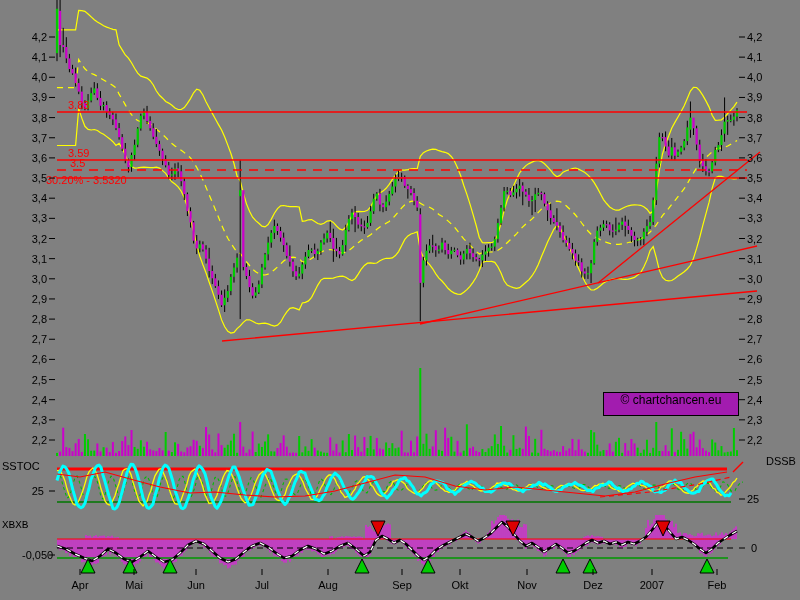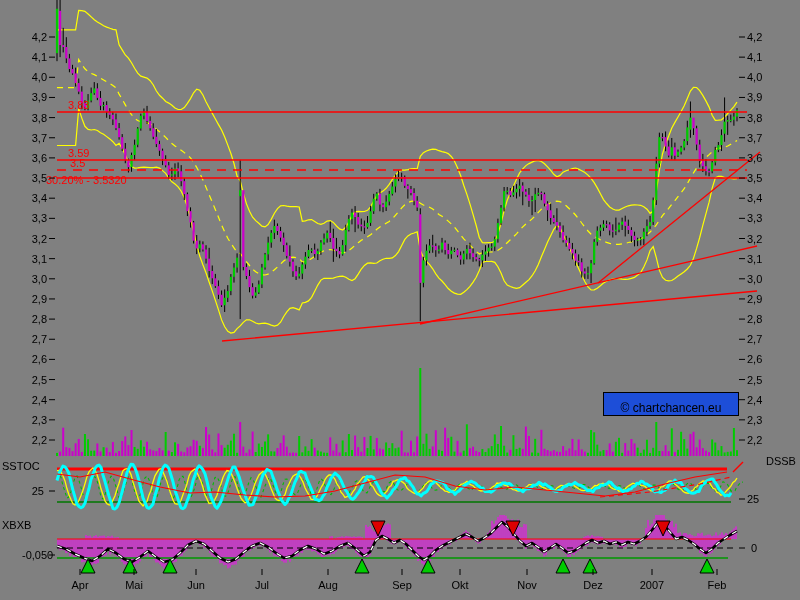--- a/index.html
+++ b/index.html
@@ -3,21 +3,21 @@
 <meta charset="utf-8">
 <style>
   html,body{margin:0;padding:0;}
   body{width:800px;height:600px;overflow:hidden;background:#808080;
        font-family:"Liberation Sans",sans-serif;}
   .stage{position:relative;width:800px;height:600px;background:#808080;}
   svg{position:absolute;left:0;top:0;}
   .lbl{position:absolute;font-size:11px;color:#000;line-height:11px;white-space:nowrap;}
   .lbl.right{text-align:right;}
   .watermark{position:absolute;left:603px;top:392px;width:134px;height:22px;
-             background:#1d4ed8;border:1px solid #000;display:flex;align-items:flex-end;
+             background:#a21caf;border:1px solid #000;display:flex;align-items:flex-start;
              justify-content:center;font-size:12px;color:#000;}
 </style>
 </head>
 <body>
 
 <div class="stage">
   <svg id="chart-svg" width="800" height="600" viewBox="0 0 800 600">
       <g>
         <polyline points="57.0,29.8 60.1,29.8 63.2,29.8 66.3,29.8 69.4,29.8 72.5,29.8 75.6,29.8 78.7,10.5 81.8,10.7 84.9,11.3 88.1,14.0 91.2,16.9 94.3,19.7 97.4,22.0 100.5,23.8 103.6,25.7 106.7,27.1 109.8,28.3 112.9,29.4 116.0,29.8 119.1,44.8 122.2,49.9 125.3,55.0 128.4,58.2 131.5,62.7 134.6,68.3 137.7,73.1 140.8,76.1 143.9,77.1 147.0,78.1 150.2,80.7 153.3,85.0 156.4,91.0 159.5,95.3 162.6,98.2 165.7,101.5 168.8,103.1 171.9,105.3 175.0,108.0 178.1,109.5 181.2,109.5 184.3,107.6 187.4,103.4 190.5,98.6 193.6,92.8 196.7,89.1 199.8,90.3 202.9,95.0 206.0,101.7 209.1,107.5 212.3,113.4 215.4,119.0 218.5,124.6 221.6,130.0 224.7,137.0 227.8,145.1 230.9,153.5 234.0,163.5 237.1,176.2 240.2,180.8 243.3,192.9 246.4,203.6 249.5,211.3 252.6,217.2 255.7,220.6 258.8,223.3 261.9,226.2 265.0,226.9 268.1,224.5 271.2,219.4 274.4,213.2 277.5,208.6 280.6,205.9 283.7,205.5 286.8,206.1 289.9,206.6 293.0,206.7 296.1,206.7 299.2,207.0 302.3,221.3 305.4,220.8 308.5,219.8 311.6,219.6 314.7,221.5 317.8,223.5 320.9,224.3 324.0,223.2 327.1,221.1 330.2,220.6 333.3,222.4 336.5,226.0 339.6,228.9 342.7,230.0 345.8,227.3 348.9,221.7 352.0,215.4 355.1,211.8 358.2,211.3 361.3,211.6 364.4,211.5 367.5,210.3 370.6,206.9 373.7,201.1 376.8,195.5 379.9,193.1 383.0,191.1 386.1,188.3 389.2,184.4 392.3,179.7 395.4,175.1 398.6,171.6 401.7,170.1 404.8,170.2 407.9,169.6 411.0,168.9 414.1,168.7 417.2,168.9 420.3,156.4 423.4,152.7 426.5,151.0 429.6,149.9 432.7,149.2 435.8,149.4 438.9,150.7 442.0,151.6 445.1,152.3 448.2,153.6 451.3,156.5 454.4,161.0 457.5,167.7 460.7,175.8 463.8,185.5 466.9,194.4 470.0,204.1 473.1,214.7 476.2,225.5 479.3,237.5 482.4,242.6 485.5,242.8 488.6,242.5 491.7,242.7 494.8,241.1 497.9,233.9 501.0,223.5 504.1,210.6 507.2,200.3 510.3,193.0 513.4,186.1 516.5,179.3 519.6,172.9 522.8,168.8 525.9,165.6 529.0,163.6 532.1,162.1 535.2,160.8 538.3,160.4 541.4,161.5 544.5,163.8 547.6,166.9 550.7,170.3 553.8,174.3 556.9,176.8 560.0,175.4 563.1,172.2 566.2,170.8 569.3,169.7 572.4,168.6 575.5,168.0 578.6,169.1 581.7,170.8 584.9,172.6 588.0,175.1 591.1,178.3 594.2,182.6 597.3,187.9 600.4,193.8 603.5,199.6 606.6,203.5 609.7,207.0 612.8,209.0 615.9,210.2 619.0,210.1 622.1,208.5 625.2,207.0 628.3,205.8 631.4,205.2 634.5,204.9 637.6,205.0 640.7,205.3 643.8,206.8 647.0,209.2 650.1,213.3 653.2,211.1 656.3,192.2 659.4,170.1 662.5,154.0 665.6,143.4 668.7,136.0 671.8,128.0 674.9,122.4 678.0,117.0 681.1,111.5 684.2,105.7 687.3,98.5 690.4,91.0 693.5,87.3 696.6,87.5 699.7,90.6 702.8,95.4 705.9,100.9 709.1,107.1 712.2,115.2 715.3,120.3 718.4,120.1 721.5,119.8 724.6,117.1 727.7,113.5 730.8,110.1 733.9,106.6 737.0,102.2" fill="none" stroke="#FFFF00" stroke-width="1.2"></polyline>
         <polyline points="57.0,145.5 60.1,145.5 63.2,145.5 66.3,145.5 69.4,145.5 72.5,145.5 75.6,145.5 78.7,108.6 81.8,118.1 84.9,126.3 88.1,129.4 91.2,130.0 94.3,129.5 97.4,130.5 100.5,132.7 103.6,134.2 106.7,136.6 109.8,138.9 112.9,141.7 116.0,145.5 119.1,143.3 122.2,148.6 125.3,154.8 128.4,162.5 131.5,166.6 134.6,168.1 137.7,167.9 140.8,167.3 143.9,167.1 147.0,167.3 150.2,167.6 153.3,167.7 156.4,167.2 159.5,168.1 162.6,170.6 165.7,173.4 168.8,178.0 171.9,181.8 175.0,184.0 178.1,186.8 181.2,191.2 184.3,197.7 187.4,206.9 190.5,217.3 193.6,231.6 196.7,245.7 199.8,256.2 202.9,264.8 206.0,272.7 209.1,282.0 212.3,291.1 215.4,300.4 218.5,309.9 221.6,319.9 224.7,326.8 227.8,331.3 230.9,333.1 234.0,332.4 237.1,328.6 240.2,325.9 243.3,322.4 246.4,319.9 249.5,319.8 252.6,321.2 255.7,323.0 258.8,323.9 261.9,323.3 265.0,323.1 268.1,323.9 271.2,325.1 274.4,326.1 277.5,325.2 280.6,322.2 283.7,316.5 286.8,311.8 289.9,308.3 293.0,307.7 296.1,308.6 299.2,309.9 302.3,303.0 305.4,302.4 308.5,300.9 311.6,297.3 314.7,291.3 317.8,285.1 320.9,280.1 324.0,278.3 327.1,278.3 330.2,278.3 333.3,278.1 336.5,277.0 339.6,276.4 342.7,276.1 345.8,277.2 348.9,279.2 352.0,280.6 355.1,278.7 358.2,274.1 361.3,269.0 364.4,265.4 367.5,263.2 370.6,262.8 373.7,263.4 376.8,263.0 379.9,260.8 383.0,259.3 386.1,258.3 389.2,258.3 392.3,257.9 395.4,255.6 398.6,251.6 401.7,245.4 404.8,239.4 407.9,235.9 411.0,234.0 414.1,233.0 417.2,231.8 420.3,250.2 423.4,257.3 426.5,261.3 429.6,264.7 432.7,268.8 435.8,273.8 438.9,278.1 442.0,281.0 445.1,284.6 448.2,288.5 451.3,291.3 454.4,293.1 457.5,294.1 460.7,294.3 463.8,292.2 466.9,289.6 470.0,286.4 473.1,282.1 476.2,277.2 479.3,270.5 482.4,262.5 485.5,261.4 488.6,261.5 491.7,261.4 494.8,262.3 497.9,266.7 501.0,273.1 504.1,280.8 507.2,285.1 510.3,286.5 513.4,287.6 516.5,288.3 519.6,287.7 522.8,285.0 525.9,282.3 529.0,279.6 532.1,275.7 535.2,270.7 538.3,264.4 541.4,256.7 544.5,249.4 547.6,242.1 550.7,235.7 553.8,229.3 556.9,225.4 560.0,227.7 563.1,234.2 566.2,240.8 569.3,247.7 572.4,254.6 575.5,262.1 578.6,268.4 581.7,275.3 584.9,281.7 588.0,287.0 591.1,290.0 594.2,289.9 597.3,288.2 600.4,285.8 603.5,283.0 606.6,281.2 609.7,279.8 612.8,279.0 615.9,278.6 619.0,278.7 622.1,279.2 625.2,279.3 628.3,279.1 631.4,278.4 634.5,277.4 637.6,275.1 640.7,272.5 643.8,267.1 647.0,259.9 650.1,250.6 653.2,246.6 656.3,257.6 659.4,270.4 662.5,277.4 665.6,280.3 668.7,280.8 671.8,280.5 674.9,278.5 678.0,276.1 681.1,273.9 684.2,271.7 687.3,269.0 690.4,265.3 693.5,258.2 696.6,248.4 699.7,237.5 702.8,225.4 705.9,213.9 709.1,202.2 712.2,188.1 715.3,178.0 718.4,176.3 721.5,176.4 724.6,177.6 727.7,178.5 730.8,178.3 733.9,178.8 737.0,178.6" fill="none" stroke="#FFFF00" stroke-width="1.2"></polyline>
@@ -1253,20 +1253,20 @@
         <text x="652" y="589" fill="#000" font-size="11" text-anchor="middle" font-family="&quot;Liberation Sans&quot;,sans-serif">2007</text>
         <line x1="717" y1="569" x2="717" y2="575" stroke="#000" stroke-width="1"></line>
         <text x="717" y="589" fill="#000" font-size="11" text-anchor="middle" font-family="&quot;Liberation Sans&quot;,sans-serif">Feb</text>
       </g>
     </svg>
 
   <div class="lbl" style="left:2px;top:461px;">SSTOC</div>
   <div class="lbl right" style="left:22px;top:486px;width:22px;">25</div>
   <div class="lbl" style="left:766px;top:456px;">DSSB</div>
   <div class="lbl" style="left:747px;top:494px;">25</div>
-  <div class="lbl" style="left:2px;top:520px;">XBXB</div>
+  <div class="lbl" style="left:2px;top:520px;font-family:Liberation Mono, monospace;">XBXB</div>
   <div class="lbl" style="left:5px;top:550px;margin-left:17px;">-0,050</div>
   <div class="lbl" style="left:751px;top:543px;">0</div>
 
   <div class="watermark">
     <span>© chartchancen.eu</span>
   </div>
 </div>
 
 </body></html>

